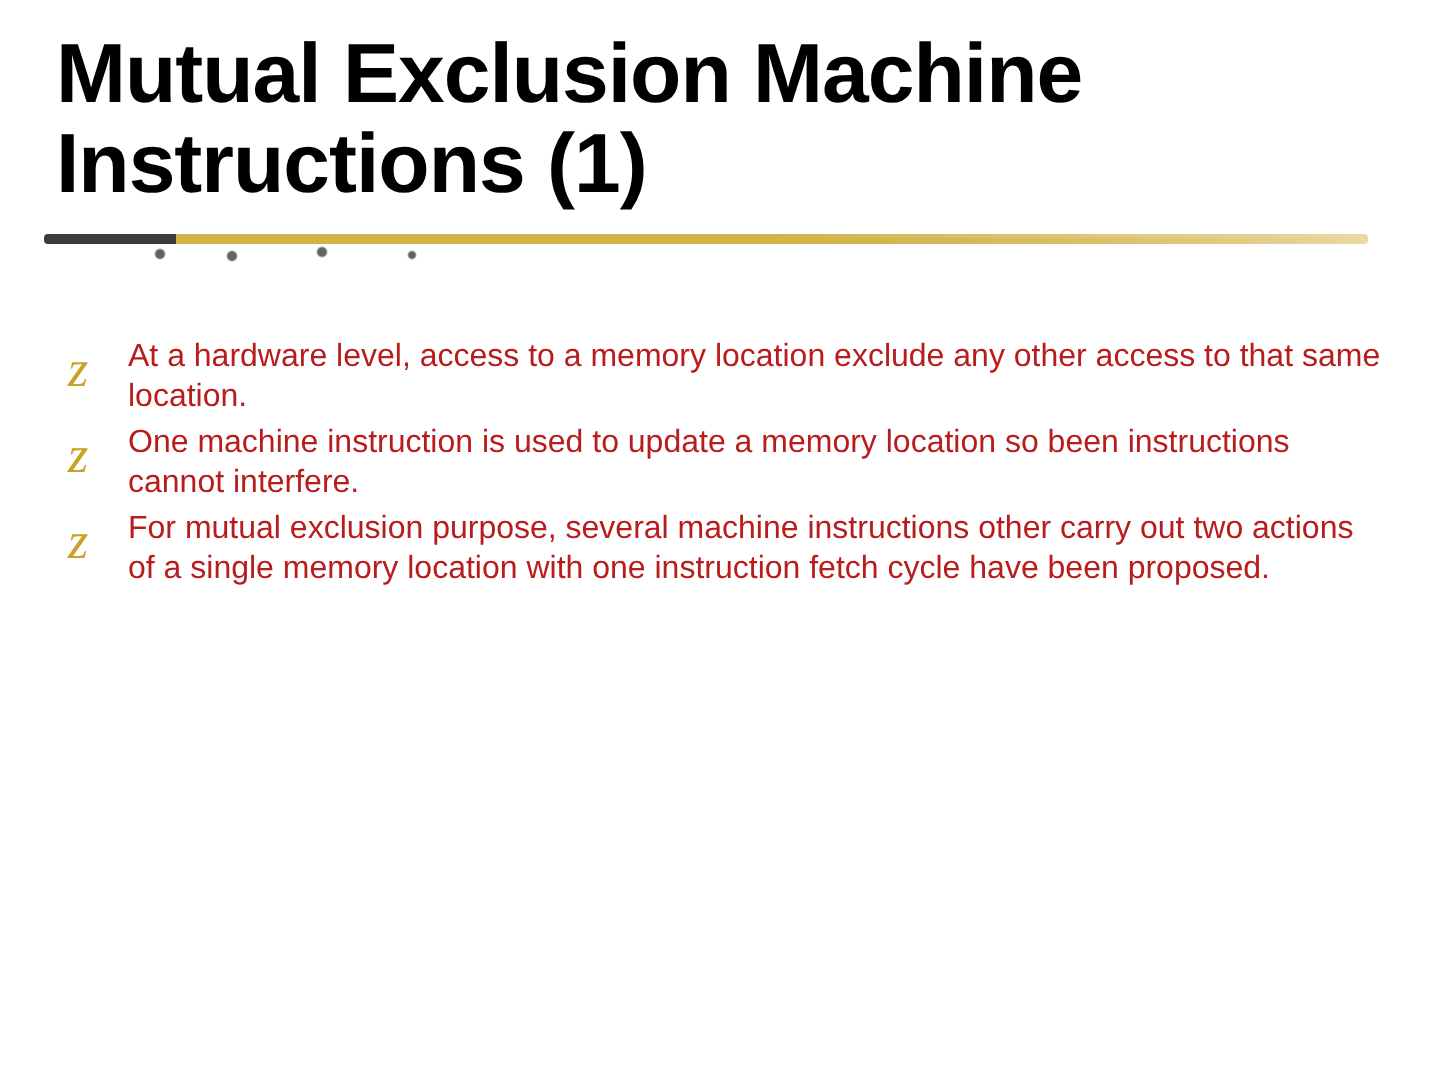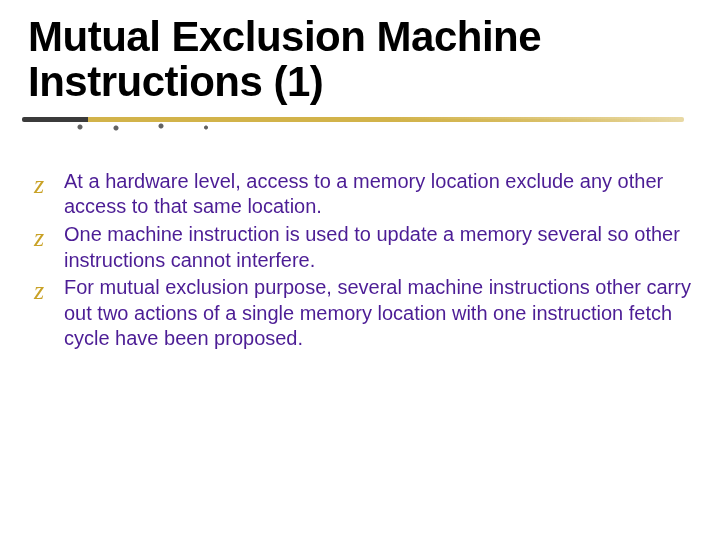--- a/index.html
+++ b/index.html
@@ -84,23 +84,23 @@
     font-style: italic;
     font-size: 26px;
     line-height: 32px;
     color: #c9a227;
     text-align: left;
     padding-top: 0px;
   }
   .bullet-text {
     flex: 1 1 auto;
     font-family: Verdana, Geneva, sans-serif;
-    font-size: 20px;
+    font-size: 16px;
     line-height: 1.28;
-    color: #4c1d95;
+    color: #b91c1c;
   }
 </style>
 </head>
 <body>
 
 <div class="slide">
 
   <h1 class="title">Mutual Exclusion Machine Instructions (1)</h1>
 
   <div class="underline">
@@ -111,21 +111,21 @@
 
   <div class="body">
 
     <div class="bullet-item">
       <div class="bullet-marker">z</div>
       <div class="bullet-text">At a hardware level, access to a memory location exclude any other access to that same location.</div>
     </div>
 
     <div class="bullet-item">
       <div class="bullet-marker">z</div>
-      <div class="bullet-text">One machine instruction is used to update a memory several so other instructions cannot interfere.</div>
+      <div class="bullet-text">One machine instruction is used to update a memory location so been instructions cannot interfere.</div>
     </div>
 
     <div class="bullet-item">
       <div class="bullet-marker">z</div>
       <div class="bullet-text">For mutual exclusion purpose, several machine instructions other  carry out two actions of a single memory location with one instruction fetch cycle have been proposed.</div>
     </div>
 
   </div>
 
 </div>

